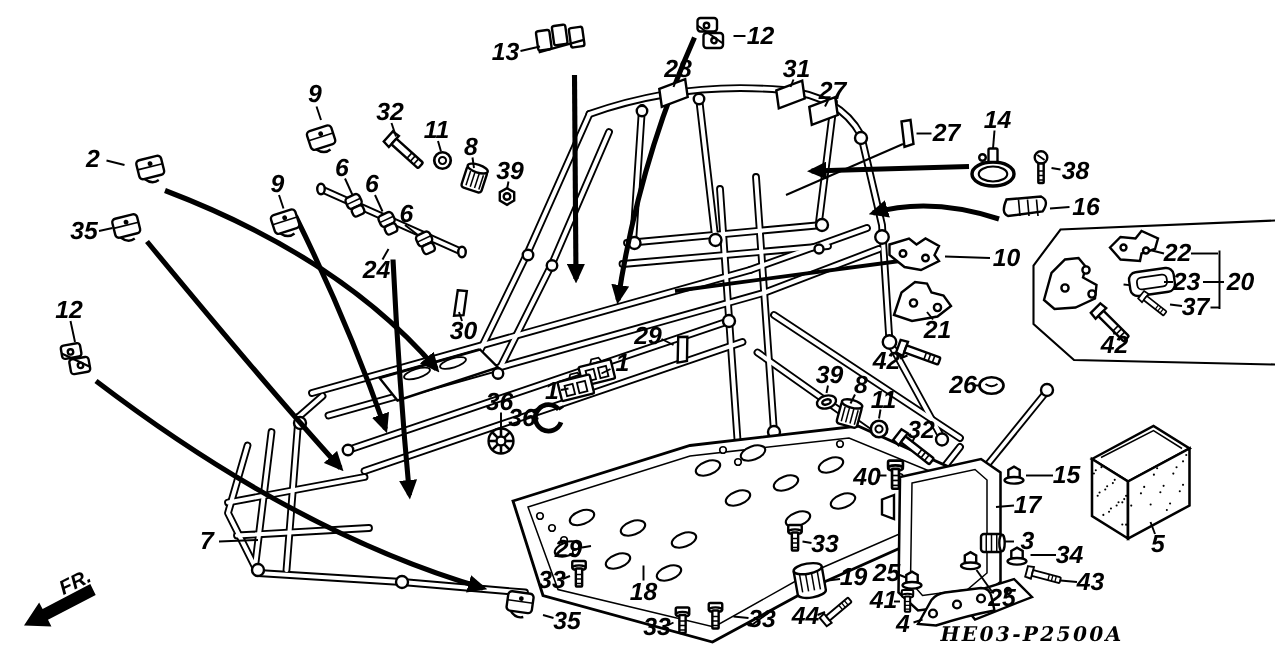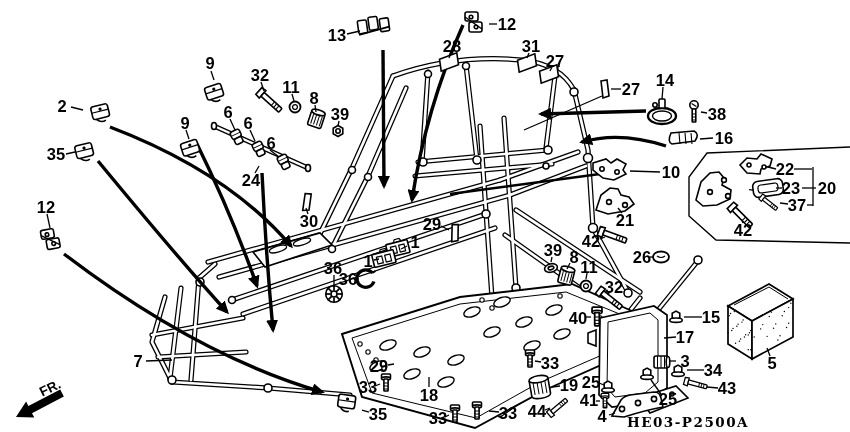--- a/index.html
+++ b/index.html
@@ -1,17 +1,17 @@
 <!DOCTYPE html>
 <html><head>
 <meta charset="utf-8">
 <style>
   html,body{margin:0;padding:0;background:#ffffff;}
   .stage{position:relative;width:850px;height:432px;background:#ffffff;overflow:hidden;
-         font-family:"Liberation Sans", sans-serif;}
+         font-family:"Liberation Sans", sans-serif;font-style:italic;}
   svg{position:absolute;left:0;top:0;}
   text{user-select:none;}
   .callout-num{font-family:"Liberation Sans", sans-serif;font-weight:bold;font-size:16.5px;fill:#000;}
   .code-text{font-family:"DejaVu Serif", serif;font-weight:bold;font-size:13.5px;letter-spacing:1.5px;fill:#000;}
   .fr-text{font-family:"Liberation Sans", sans-serif;font-weight:bold;font-size:13.5px;fill:#000;}
 </style>
 </head>
 <body>
 
 <div class="stage">

